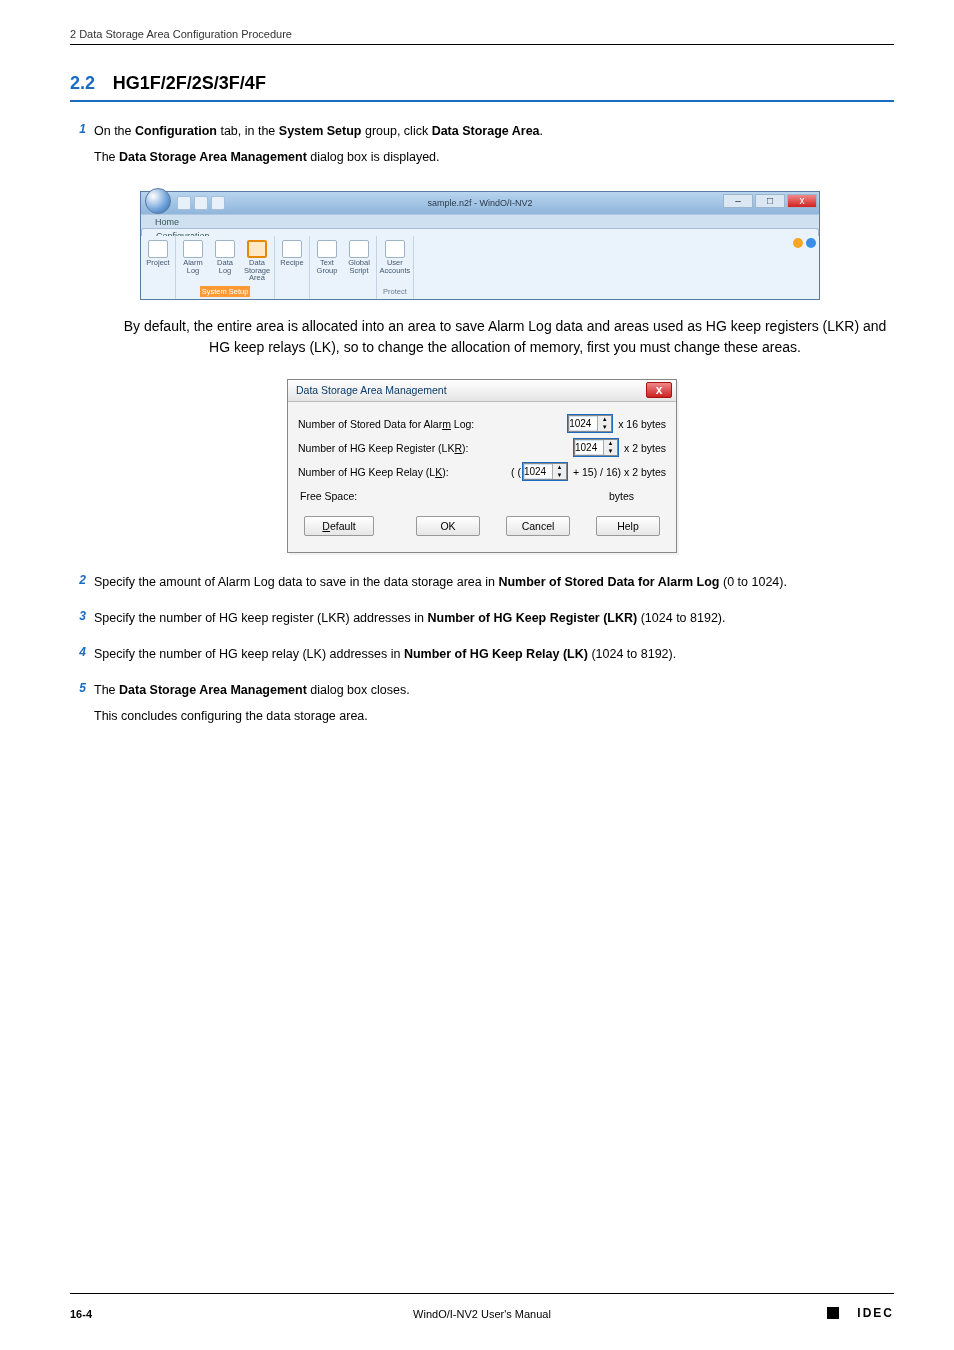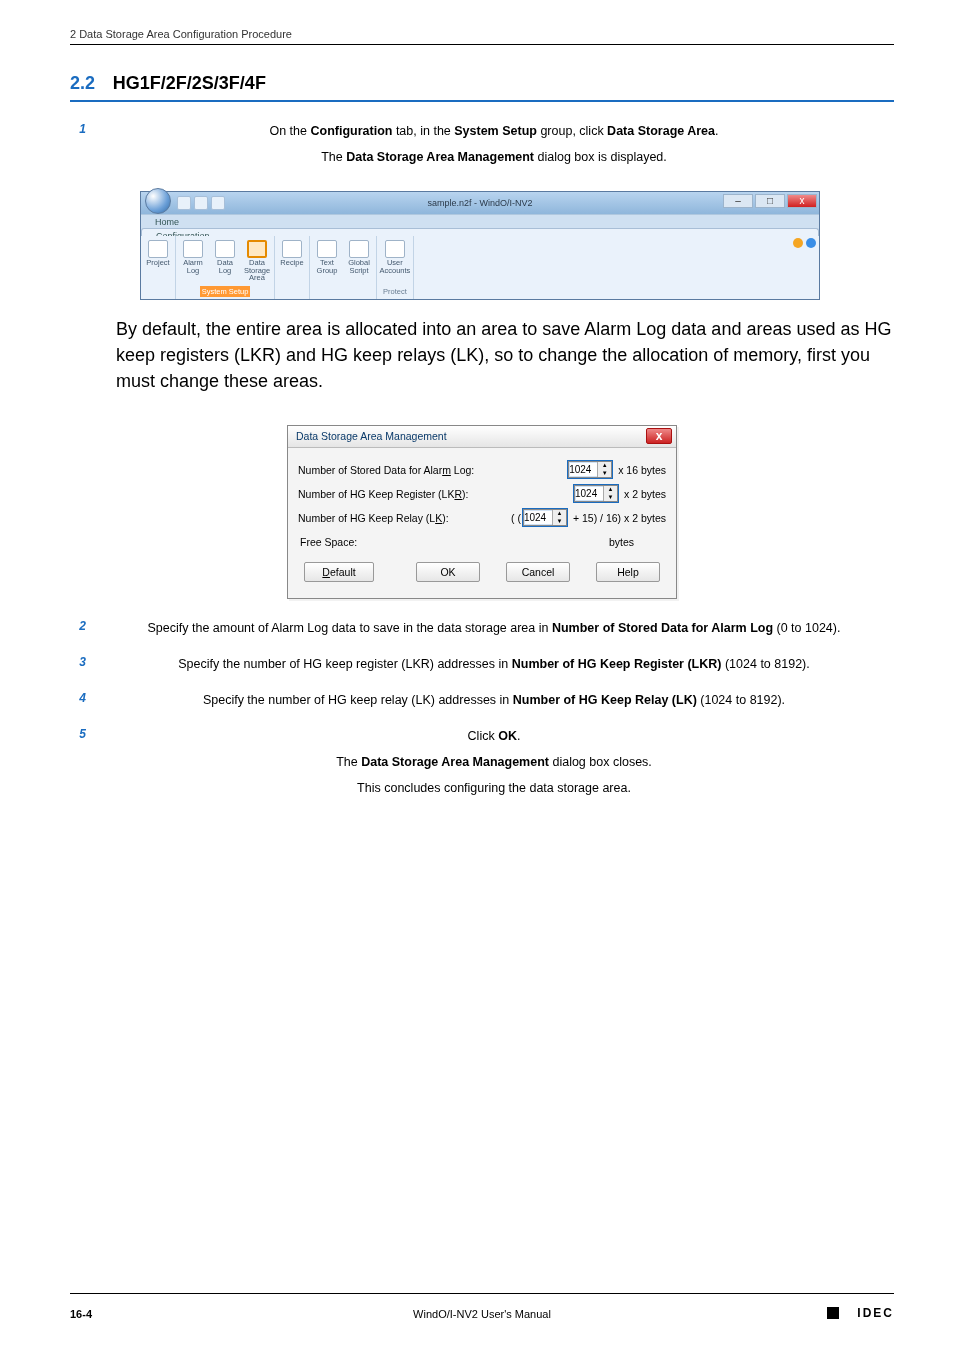--- a/index.html
+++ b/index.html
@@ -6,21 +6,21 @@
   html, body { width: 954px; height: 1350px; background: #fff; font-family: Arial, Helvetica, sans-serif; color: #000; }
   .page { width: 954px; height: 1350px; position: relative; padding: 28px 60px 40px 70px; }
   .running-head { font-size: 11px; color: #333; margin-bottom: 4px; }
   .hr-top { border: none; border-top: 1px solid #000; margin-bottom: 28px; }
   .section-num { color: #1a6cc0; font-weight: bold; font-size: 18px; }
   .section-title { font-weight: bold; font-size: 18px; }
   .hr-under-title { border: none; border-top: 2px solid #1a6cc0; margin-top: 6px; margin-bottom: 20px; }
 
   .step-row { display: flex; margin-bottom: 10px; }
   .step-num { color: #1a6cc0; font-weight: bold; font-style: italic; font-size: 12px; width: 24px; flex: 0 0 24px; text-align: right; padding-right: 8px; }
-  .step-body { flex: 1; font-size: 12.5px; line-height: 1.45; text-align: center; }
+  .step-body { flex: 1; font-size: 12.5px; line-height: 1.45; }
   .step-body p { margin-bottom: 8px; }
   b { font-weight: bold; }
 
   
   .ribbon-wrap { margin-left: 70px; margin-bottom: 16px; }
   .ribbon-window { width: 680px; border: 1px solid #5a7aa0; background: linear-gradient(#eaf2fb,#cfe0f1); font-size: 9px; color: #2b3a4a; margin-top: 17px; }
   .title-bar { display:flex; align-items:center; height:22px; background: linear-gradient(#b8d4ef,#8fb6db); position:relative; }
   .orb { width:26px; height:26px; border-radius:50%; background: radial-gradient(circle at 30% 30%, #fff, #6ca0d8 60%, #2f6aa5); border:1px solid #5a7aa0; margin:-4px 4px 0 4px; }
   .qat { display:flex; gap:3px; margin-left:2px; }
   .qat span { width:14px; height:14px; background:#e8f1fa; border:1px solid #a7bfd9; border-radius:2px; display:inline-block; }
@@ -61,21 +61,21 @@
   .spin .arrows{ width:14px; height:100%; border-left:1px solid #aaa; display:flex; flex-direction:column;}
   .spin .arrows span{ flex:1; font-size:6px; line-height:7px; text-align:center; background:#eee;}
   .suffix{ padding-left:6px; white-space:nowrap;}
   .dlg-free{ display:flex; justify-content:space-between; padding: 6px 2px 10px 2px;}
   .dlg-btns{ display:flex; gap:26px; padding:4px 6px 10px 6px; }
   .dlg-btns .b{ height:20px; border:1px solid #999; background:linear-gradient(#fff,#e6e6e6); font-size:10.5px; display:flex; align-items:center; justify-content:center; border-radius:2px;}
   .dlg-btns .b.def{ width:70px; margin-right:auto;}
   .dlg-btns .b.std{ width:64px;}
   u.mn{ text-decoration: underline; }
 
-  .paragraph { font-size: 18px; line-height: 1.45; margin: 0 0 30px 24px; }
+  .paragraph { font-size: 14px; line-height: 1.45; margin: 0 0 22px 24px; text-align: center; }
 
   
   .footer { position:absolute; left:70px; right:60px; bottom:30px; display:flex; justify-content:space-between; align-items:flex-end; font-size:11px; }
   .footer .pn{ font-weight:bold; }
   .footer .center{ position:absolute; left:0; right:0; text-align:center; }
   .idec-logo { display:inline-flex; align-items:center; gap:18px; }
   .idec-logo .sq{ width:12px; height:12px; background:#000; }
   .idec-logo .txt{ font-weight:bold; letter-spacing:2px; font-size:12px; }
   .hr-foot{ position:absolute; left:70px; right:60px; bottom:56px; border:none; border-top:1px solid #000;}
 </style>
@@ -275,21 +275,20 @@
   <div class="step-row">
     <div class="step-num">4</div>
     <div class="step-body">
         <p><span>Specify the number of HG keep relay (LK) addresses in </span><b>Number of HG Keep Relay (LK)</b><span> (1024 to 8192).</span></p>
       </div>
   </div>
 
   <div class="step-row">
     <div class="step-num">5</div>
     <div class="step-body">
-      <p><span>Click </span><b>OK</b><span>.</span></p>
       <p><span>The </span><b>Data Storage Area Management</b><span> dialog box closes.</span></p>
       <p><span>This concludes configuring the data storage area.</span></p>
     </div>
   </div>
 
   <hr class="hr-foot">
   <div class="footer">
     <span class="pn">16-4</span>
     <span class="center">WindO/I-NV2 User's Manual</span>
     <span class="idec-logo">

